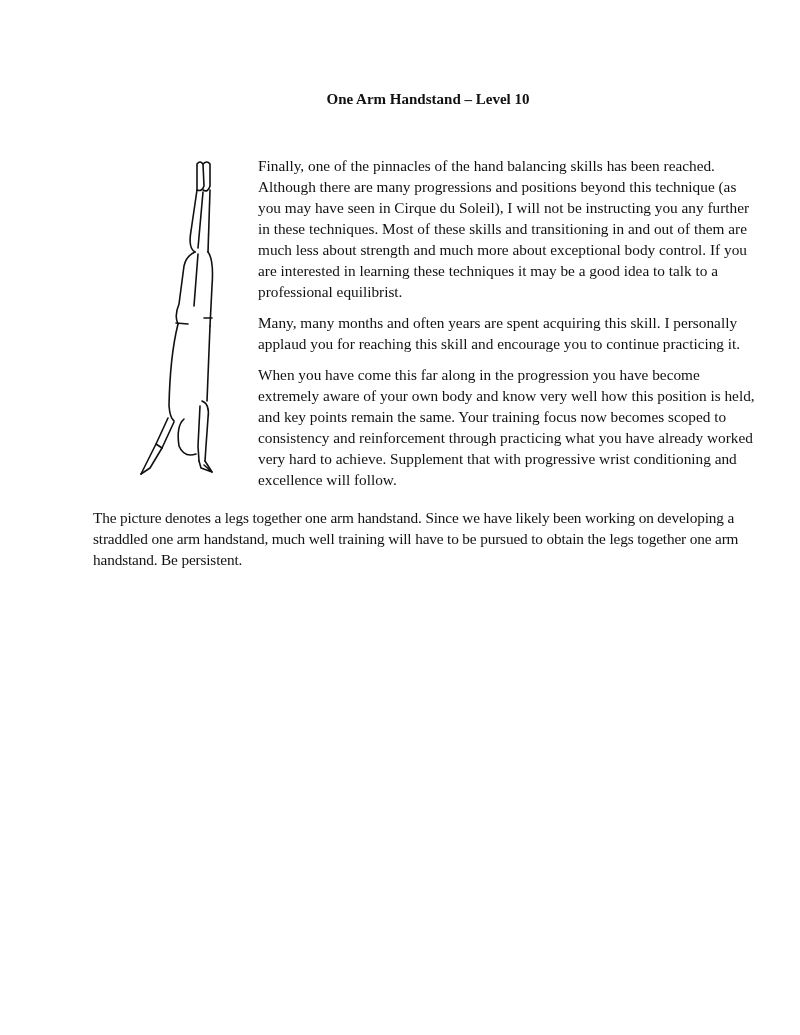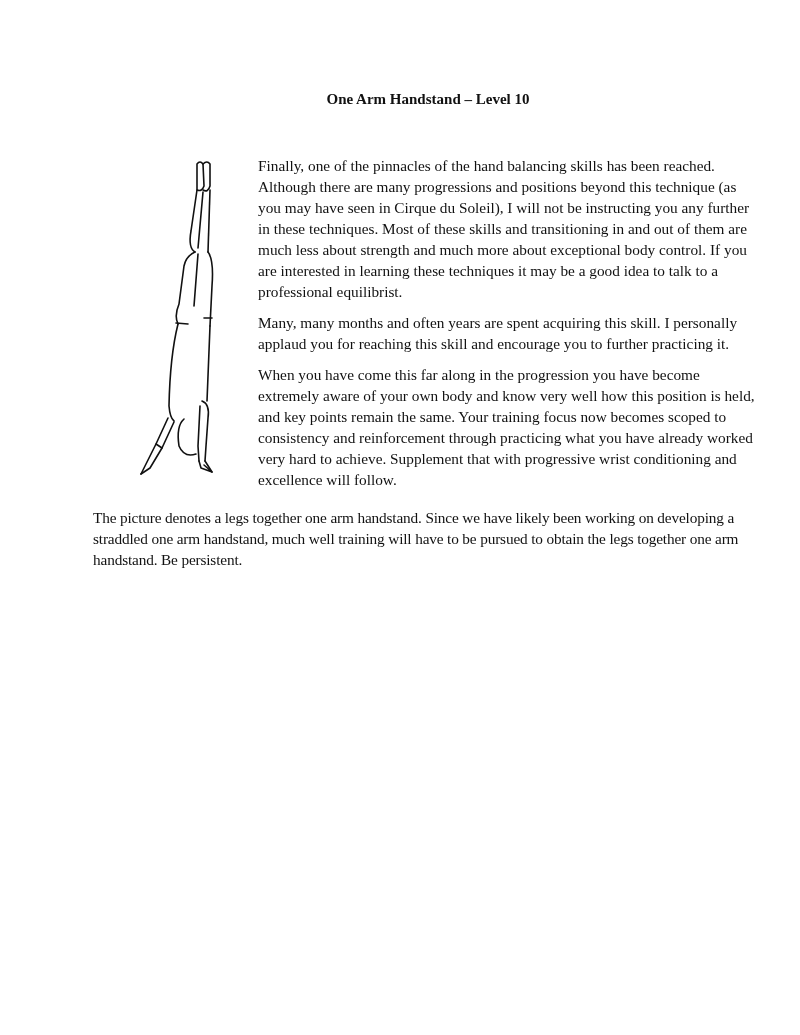--- a/index.html
+++ b/index.html
@@ -93,17 +93,17 @@
     <path d="M81 305 L88 316"></path>
 
     <path d="M44 262 L32 288 L20 312 L17 318"></path>
     <path d="M50 266 L38 292 L26 312 L17 318"></path>
     <path d="M32 288 L38 292"></path>
   </svg>
 </div>
 
 <div class="side-text">
   <p> Finally, one of the pinnacles of the hand balancing skills has been reached. Although there are many progressions and positions beyond this technique (as you may have seen in Cirque du Soleil), I will not be instructing you any further in these techniques. Most of these skills and transitioning in and out of them are much less about strength and much more about exceptional body control. If you are interested in learning these techniques it may be a good idea to talk to a professional equilibrist.</p>
-  <p> Many, many months and often years are spent acquiring this skill. I personally applaud you for reaching this skill and encourage you to further practicing it.</p>
+  <p> Many, many months and often years are spent acquiring this skill. I personally applaud you for reaching this skill and encourage you to continue practicing it.</p>
   <p> When you have come this far along in the progression you have become extremely aware of your own body and know very well how this position is held, and key points remain the same. Your training focus now becomes scoped to consistency and reinforcement through practicing what you have already worked very hard to achieve. Supplement that with progressive wrist conditioning and excellence will follow.</p>
 </div>
 
 <p class="full-text">The picture denotes a legs together one arm handstand. Since we have likely been working on developing a straddled one arm handstand, much well training will have to be pursued to obtain the legs together one arm handstand. Be persistent.</p>
 
 </body></html>

